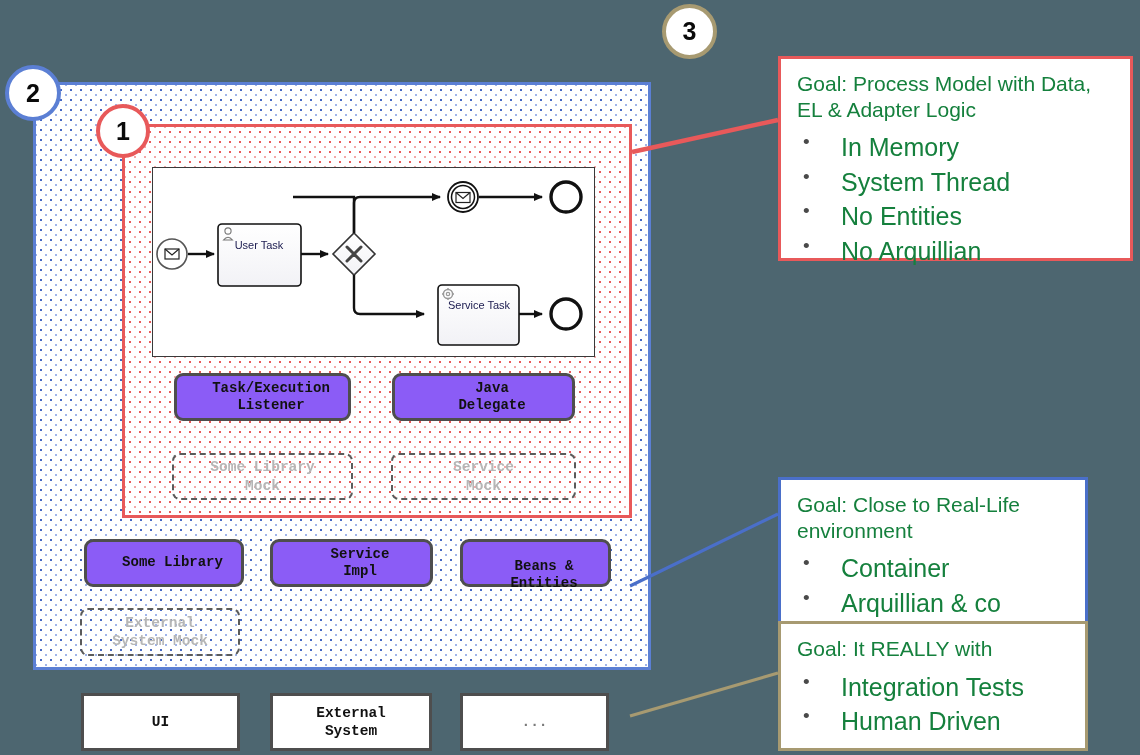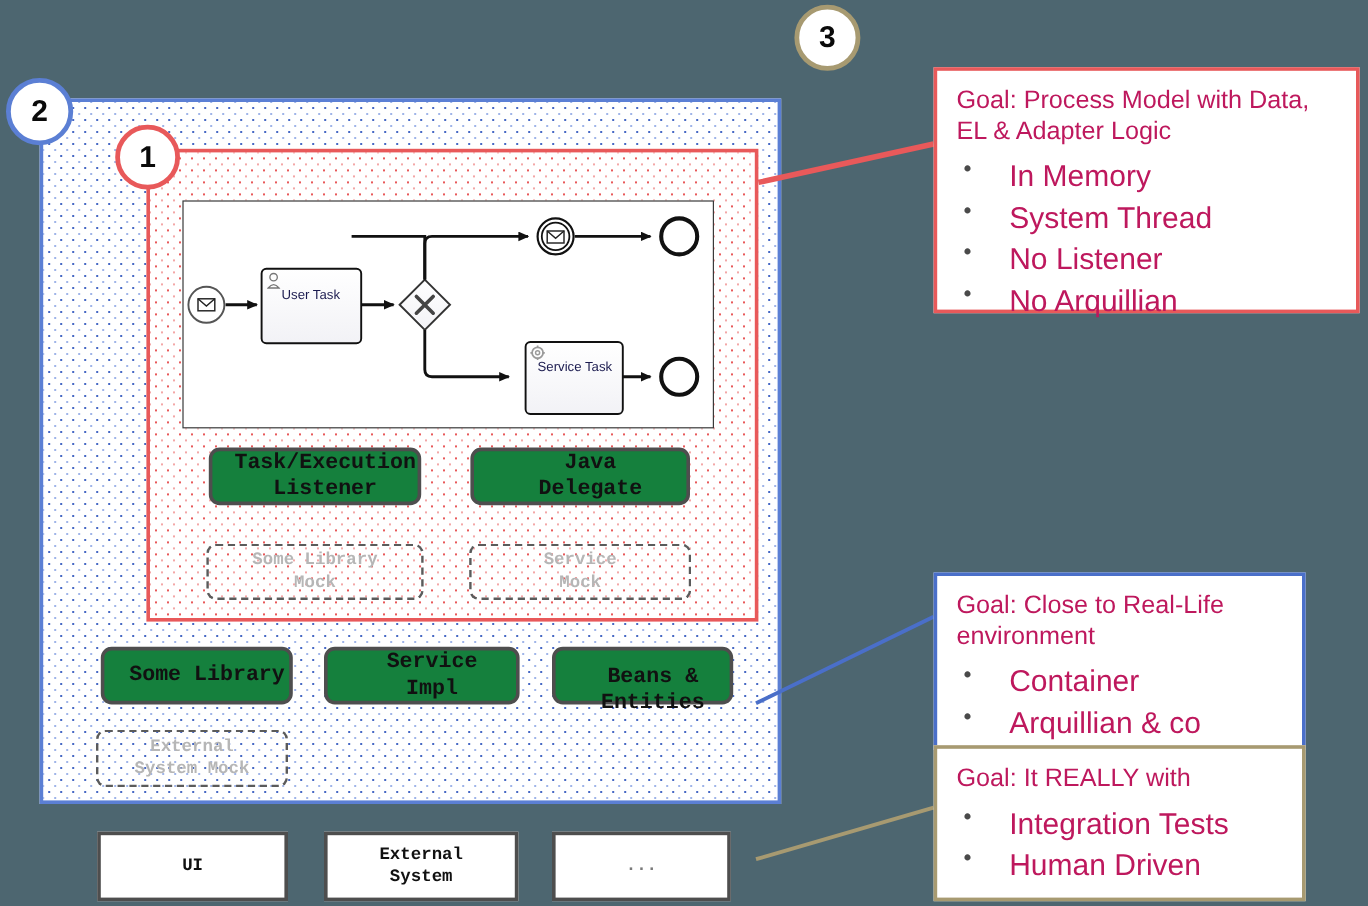--- a/index.html
+++ b/index.html
@@ -36,25 +36,25 @@
   }
 
   
   #bpmn-panel{
     position:absolute;left:152px;top:167px;width:443px;height:190px;
     background:#ffffff;border:1px solid #3a3a3a;box-sizing:border-box;
   }
 
   
   .mono-box{
-    position:absolute;background:#15803d;
+    position:absolute;background:#8b5cf6;
     border:3px solid #4e4e4e;border-radius:9px;
     display:flex;align-items:center;justify-content:center;text-align:center;
     font-family:"Liberation Mono", monospace;
-    font-weight:bold;font-size:18px;line-height:1.25;color:#111111;
+    font-weight:bold;font-size:14px;line-height:1.25;color:#111111;
     box-sizing:border-box;
     padding-left:17px;
   }
   .mock-box{
     position:absolute;background:transparent;
     border:2px dashed #5b5b5b;border-radius:8px;
     display:flex;align-items:center;justify-content:center;text-align:center;
     font-family:"Liberation Mono", monospace;
     font-weight:bold;font-size:14.5px;line-height:1.25;color:#b6b6b6;
     box-sizing:border-box;
@@ -65,21 +65,21 @@
     display:flex;align-items:center;justify-content:center;text-align:center;
     font-family:"Liberation Mono", monospace;
     font-weight:bold;font-size:14.5px;line-height:1.25;color:#111111;
     box-sizing:border-box;
   }
 
   
   .callout{
     position:absolute;background:#ffffff;box-sizing:border-box;
     padding:12px 14px 12px 16px;
-    font-family:"Liberation Sans", sans-serif;color:#be185d;
+    font-family:"Liberation Sans", sans-serif;color:#15803d;
   }
   .callout .c-title{font-size:21px;line-height:1.22;margin:0 0 8px 0;}
   .callout ul{margin:0;padding:0;list-style:none;}
   .callout li{
     font-size:25px;line-height:1.38;position:relative;padding-left:44px;
   }
   .callout li::before{
     content:"•";position:absolute;left:6px;top:-1px;font-size:19px;color:#4a4a4a;
   }
   #callout-1{left:778px;top:56px;width:355px;height:205px;border:3px solid #e8595a;}
@@ -233,21 +233,21 @@
     <line x1="632" y1="152" x2="778" y2="120" stroke="#e8595a" stroke-width="4.5"></line>
     <line x1="630" y1="586" x2="778" y2="514" stroke="#4a6fc9" stroke-width="3.2"></line>
     <line x1="630" y1="716" x2="778" y2="673" stroke="#a79a71" stroke-width="3.2"></line>
   </svg>
 
   <div id="callout-1" class="callout">
     <div class="c-title">Goal: Process Model with Data, EL &amp; Adapter Logic</div>
     <ul>
       <li>In Memory</li>
       <li>System Thread</li>
-      <li>No Listener</li>
+      <li>No Entities</li>
       <li>No Arquillian</li>
     </ul>
   </div>
 
   <div id="callout-2" class="callout">
     <div class="c-title">Goal: Close to Real-Life environment</div>
     <ul>
       <li>Container</li>
       <li>Arquillian &amp; co</li>
     </ul>

